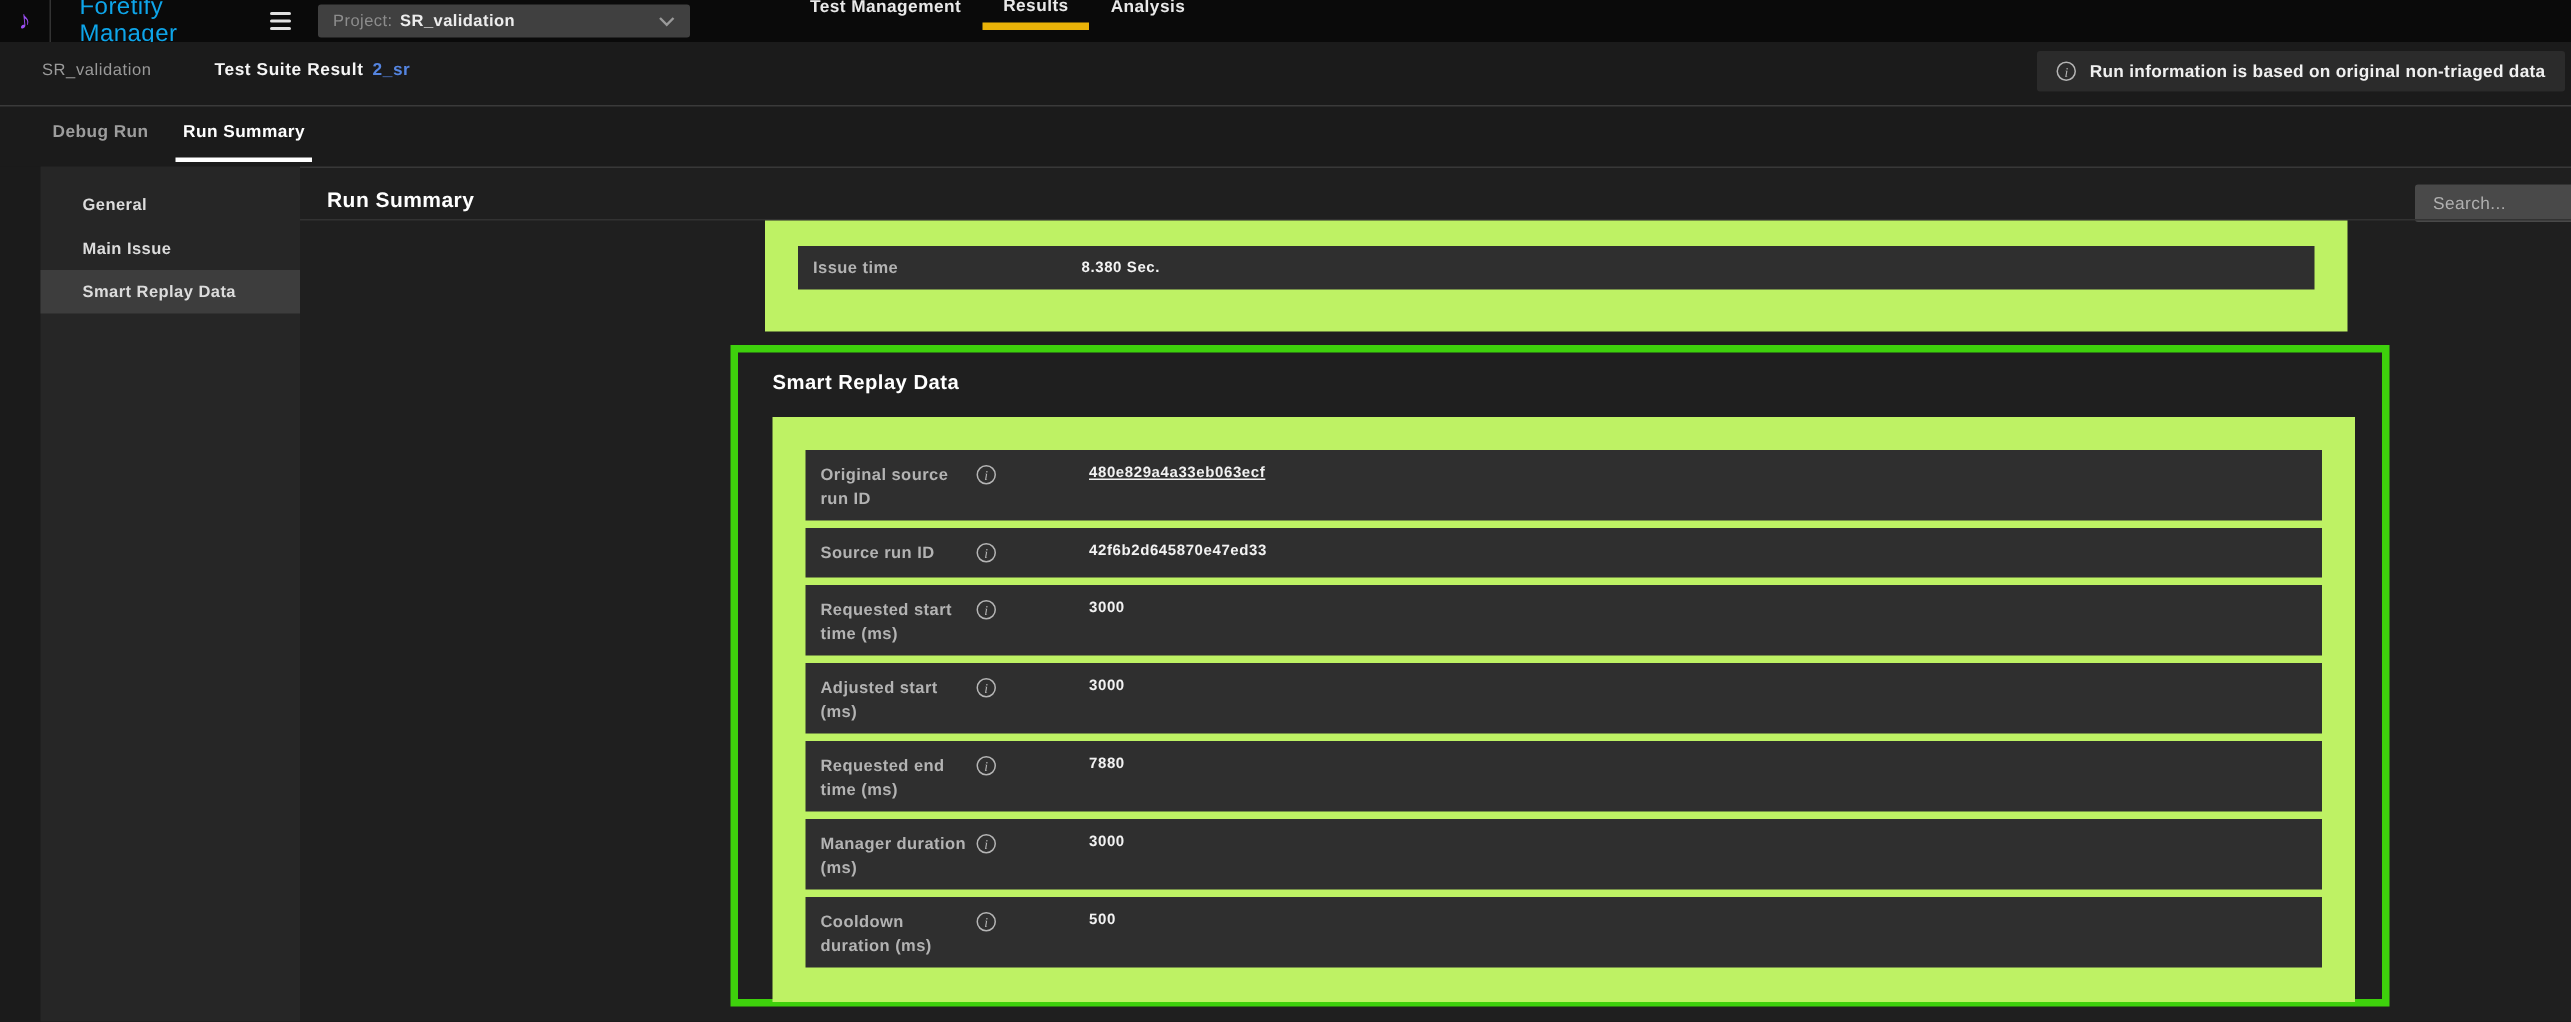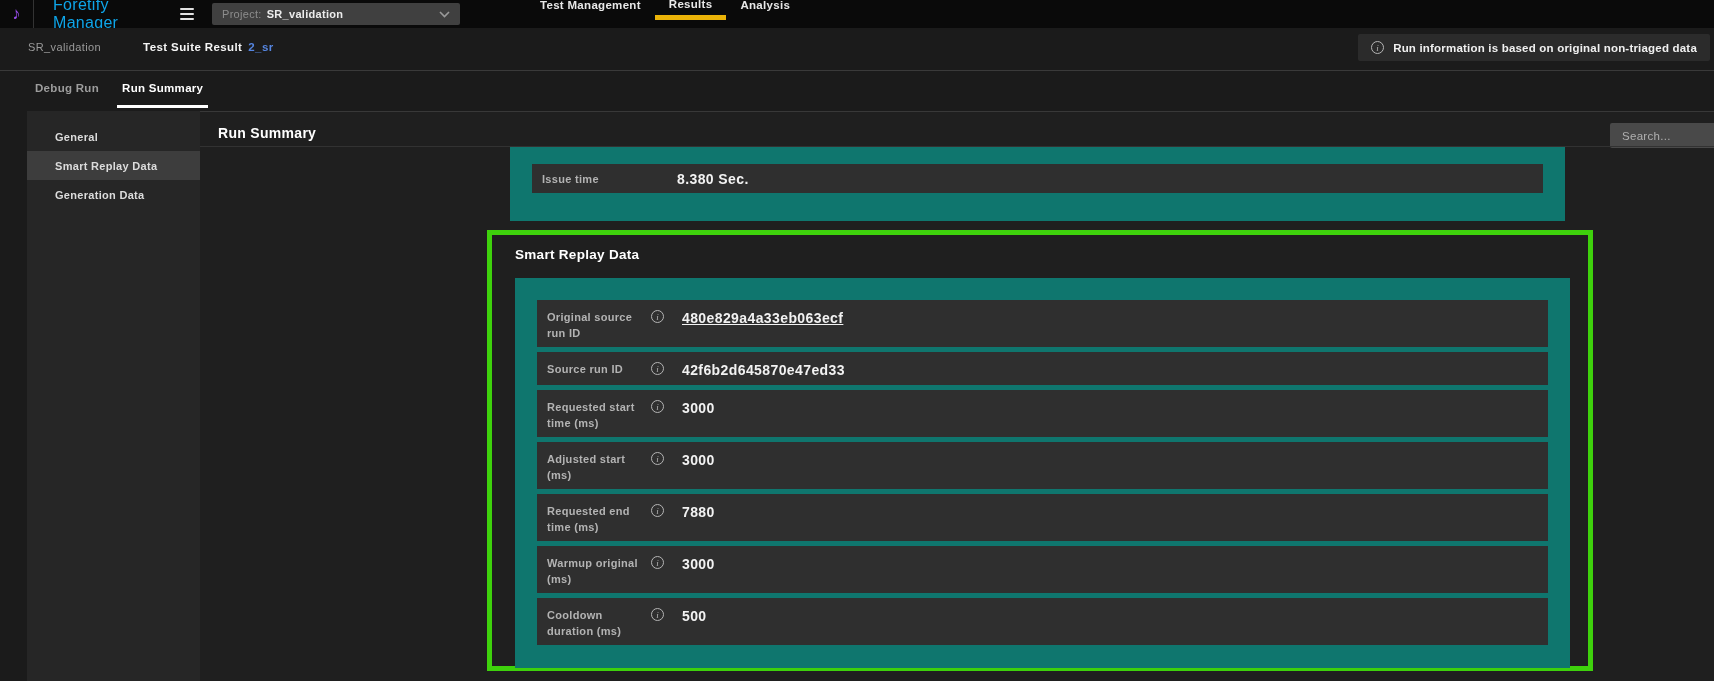--- a/index.html
+++ b/index.html
@@ -54,27 +54,27 @@
   #content { position:absolute; left:200px; top:0; width:1514px; height:570px; background:#1f1f1f;
              border-top:1px solid #383838; }
   #content-title { position:absolute; left:18px; top:13px; color:#ffffff; font-size:14px; font-weight:bold; letter-spacing:.3px; }
   #search-box { position:absolute; right:-16px; top:11px; width:120px; height:25px; background:#494949;
                 border:none; border-radius:2px; color:#d6d6d6; font-size:11.5px; letter-spacing:.3px;
                 padding:0 12px; font-family:"Liberation Sans", sans-serif; }
   #search-box::placeholder { color:#b0b0b0; }
   #header-divider { position:absolute; left:0; top:34px; width:1514px; height:1px; background:#323232; }
 
   
-  .card { background:#0f766e; }
+  .card { background:#bef264; }
   #issue-card { position:absolute; left:310px; top:35px; width:1055px; height:74px; padding:17px 22px 28px; }
   .field-row { background:#2f2f2f; display:flex; align-items:flex-start; padding:9px 10px 0 10px; }
   .field-row .flabel { width:104px; color:#b3b3b3; font-size:11px; font-weight:bold;
                        letter-spacing:.3px; line-height:16px; flex:0 0 auto; }
   .field-row .ficon { width:31px; flex:0 0 auto; display:flex; padding-top:1px; }
-  .field-row .fvalue { color:#f2f2f2; font-size:14px; font-weight:bold; letter-spacing:.4px; padding-top:1px; }
+  .field-row .fvalue { color:#f2f2f2; font-size:10px; font-weight:bold; letter-spacing:.4px; padding-top:1px;margin-left:44px; }
   .field-row .fvalue.link { text-decoration:underline; cursor:pointer; }
   #issue-card .field-row { height:29px; align-items:center; padding-top:0; }
   #issue-card .fvalue, #issue-card .ficon { padding-top:0; }
 
   
   #sr-section { position:absolute; left:287px; top:118px; width:1106px; height:441px;
                 border:5px solid #3ed10c; background:#1f1f1f; }
   #sr-title { position:absolute; left:23px; top:12px; color:#ffffff; font-size:13.5px; font-weight:bold; letter-spacing:.3px; }
   #sr-card { position:absolute; left:23px; top:43px; width:1055px; height:390px; padding:22px; }
   #sr-rows { display:flex; flex-direction:column; gap:5px; }
@@ -122,22 +122,22 @@
   <div id="subtabs">
     <div class="subtab">Debug Run</div>
     <div class="subtab active">Run Summary</div>
   </div>
 </div>
 
 <div id="main">
 
   <div id="sidebar">
     <div class="side-item">General</div>
+    <div class="side-item">Main Issue</div>
     <div class="side-item selected">Smart Replay Data</div>
-    <div class="side-item">Generation Data</div>
   </div>
 
   <div id="content">
     <div id="content-title">Run Summary</div>
     <input id="search-box" type="text" placeholder="Search..." style="">
     <div id="header-divider"></div>
 
     <div id="issue-card" class="card">
       <div class="field-row">
         <span class="flabel">Issue time</span>
@@ -185,21 +185,21 @@
 
           <div class="field-row h2line">
             <span class="flabel">Requested end time (ms)</span>
             <span class="ficon">
                 <span class="info-circle">i</span>
               </span>
             <span class="fvalue">7880</span>
           </div>
 
           <div class="field-row h2line">
-            <span class="flabel">Warmup original (ms)</span>
+            <span class="flabel">Manager duration (ms)</span>
             <span class="ficon">
                 <span class="info-circle">i</span>
               </span>
             <span class="fvalue">3000</span>
           </div>
 
           <div class="field-row h2line">
             <span class="flabel">Cooldown duration (ms)</span>
             <span class="ficon">
                 <span class="info-circle">i</span>

